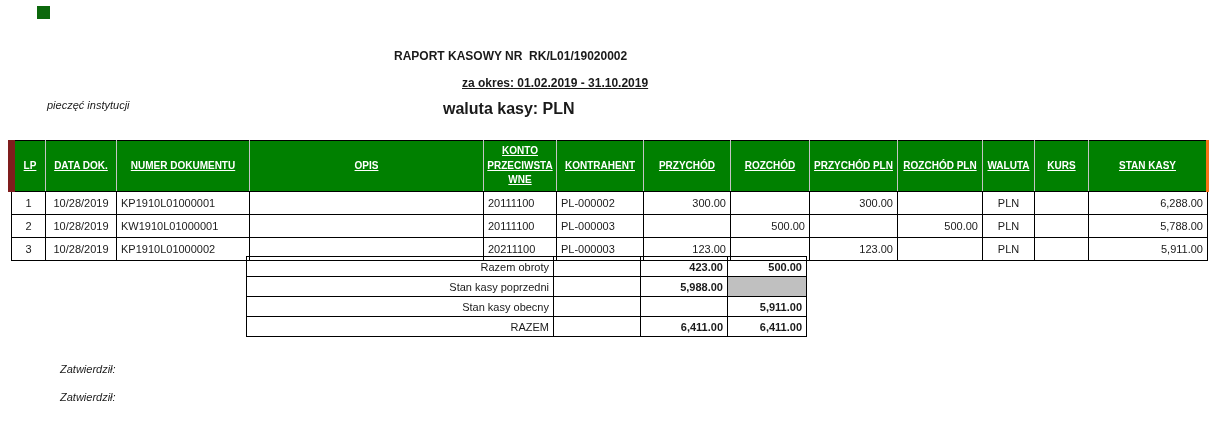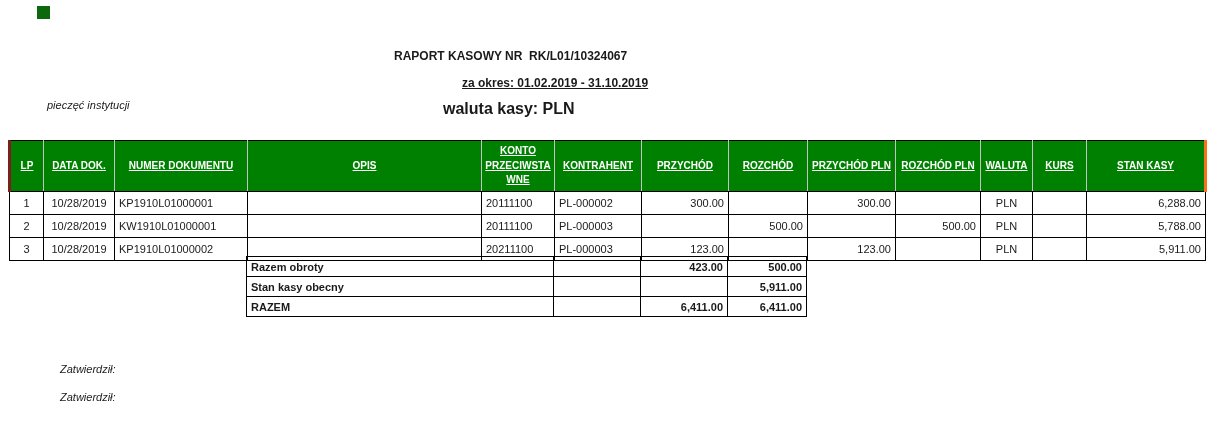--- a/index.html
+++ b/index.html
@@ -18,48 +18,48 @@
   table.main {
     position:absolute; left:8px; top:140px; width:1196px;
     border-collapse:collapse; table-layout:fixed; font-size:11px;
   }
   table.main th {
     background:#008000; color:#ffffff; font-size:10px; font-weight:bold;
     height:50px; padding:0 2px; text-align:center; vertical-align:middle;
     white-space:pre-line; line-height:1.45;
     border:1px solid #c4c4c4; border-top:1px solid #000; border-bottom:1px solid #000;text-decoration:underline;
   }
-  table.main th:first-child { border-left:3px solid #7f1d1d; }
+  table.main th:first-child { border-left:7px solid #7f1d1d; }
   table.main th:last-child  { border-right:3px solid #f97316; }
   table.main td {
     border:1px solid #000; height:22px; padding:0 4px;
     overflow:hidden; white-space:nowrap; vertical-align:middle;
   }
   .al { text-align:left; } .ac { text-align:center; } .ar { text-align:right; }
 
   table.summary {
     position:absolute; left:246px; top:256px; width:560px;
     border-collapse:collapse; table-layout:fixed; font-size:11px;
   }
   table.summary td {
     border:1px solid #000; height:19px; padding:0 4px;
     white-space:nowrap; vertical-align:middle;
   }
-  table.summary td.lbl { font-weight:bold; text-align:left; }
+  table.summary td.lbl { font-weight:normal; text-align:right; }
   table.summary td.val { font-weight:bold; text-align:right;padding-left:12px; }
   td.gray { background:#c0c0c0; }
 </style>
 </head>
 <body>
 
 <div class="canvas">
 
   <div class="logo-square"></div>
 
-  <div class="report-title">RAPORT KASOWY NR  RK/L01/10324067</div>
+  <div class="report-title">RAPORT KASOWY NR  RK/L01/19020002</div>
   <div class="period-line">za okres: 01.02.2019 - 31.10.2019</div>
   <div class="currency-line">waluta kasy: PLN</div>
   <div class="stamp-label">pieczęć instytucji</div>
 
   <table class="main">
     <colgroup>
       <col style="width:34px">
         <col style="width:71px">
         <col style="width:133px">
         <col style="width:234px">
@@ -149,20 +149,26 @@
         <col style="width:79px">
     </colgroup>
     <tbody>
       <tr>
         <td class="lbl">Razem obroty</td>
         <td class="al"></td>
         <td class="val">423.00</td>
         <td class="val">500.00</td>
       </tr>
       <tr>
+        <td class="lbl">Stan kasy poprzedni</td>
+        <td class="al"></td>
+        <td class="val">5,988.00</td>
+        <td class="val gray"></td>
+      </tr>
+      <tr>
         <td class="lbl">Stan kasy obecny</td>
         <td class="al"></td>
         <td class="val"></td>
         <td class="val">5,911.00</td>
       </tr>
       <tr>
         <td class="lbl">RAZEM</td>
         <td class="al"></td>
         <td class="val">6,411.00</td>
         <td class="val">6,411.00</td>

